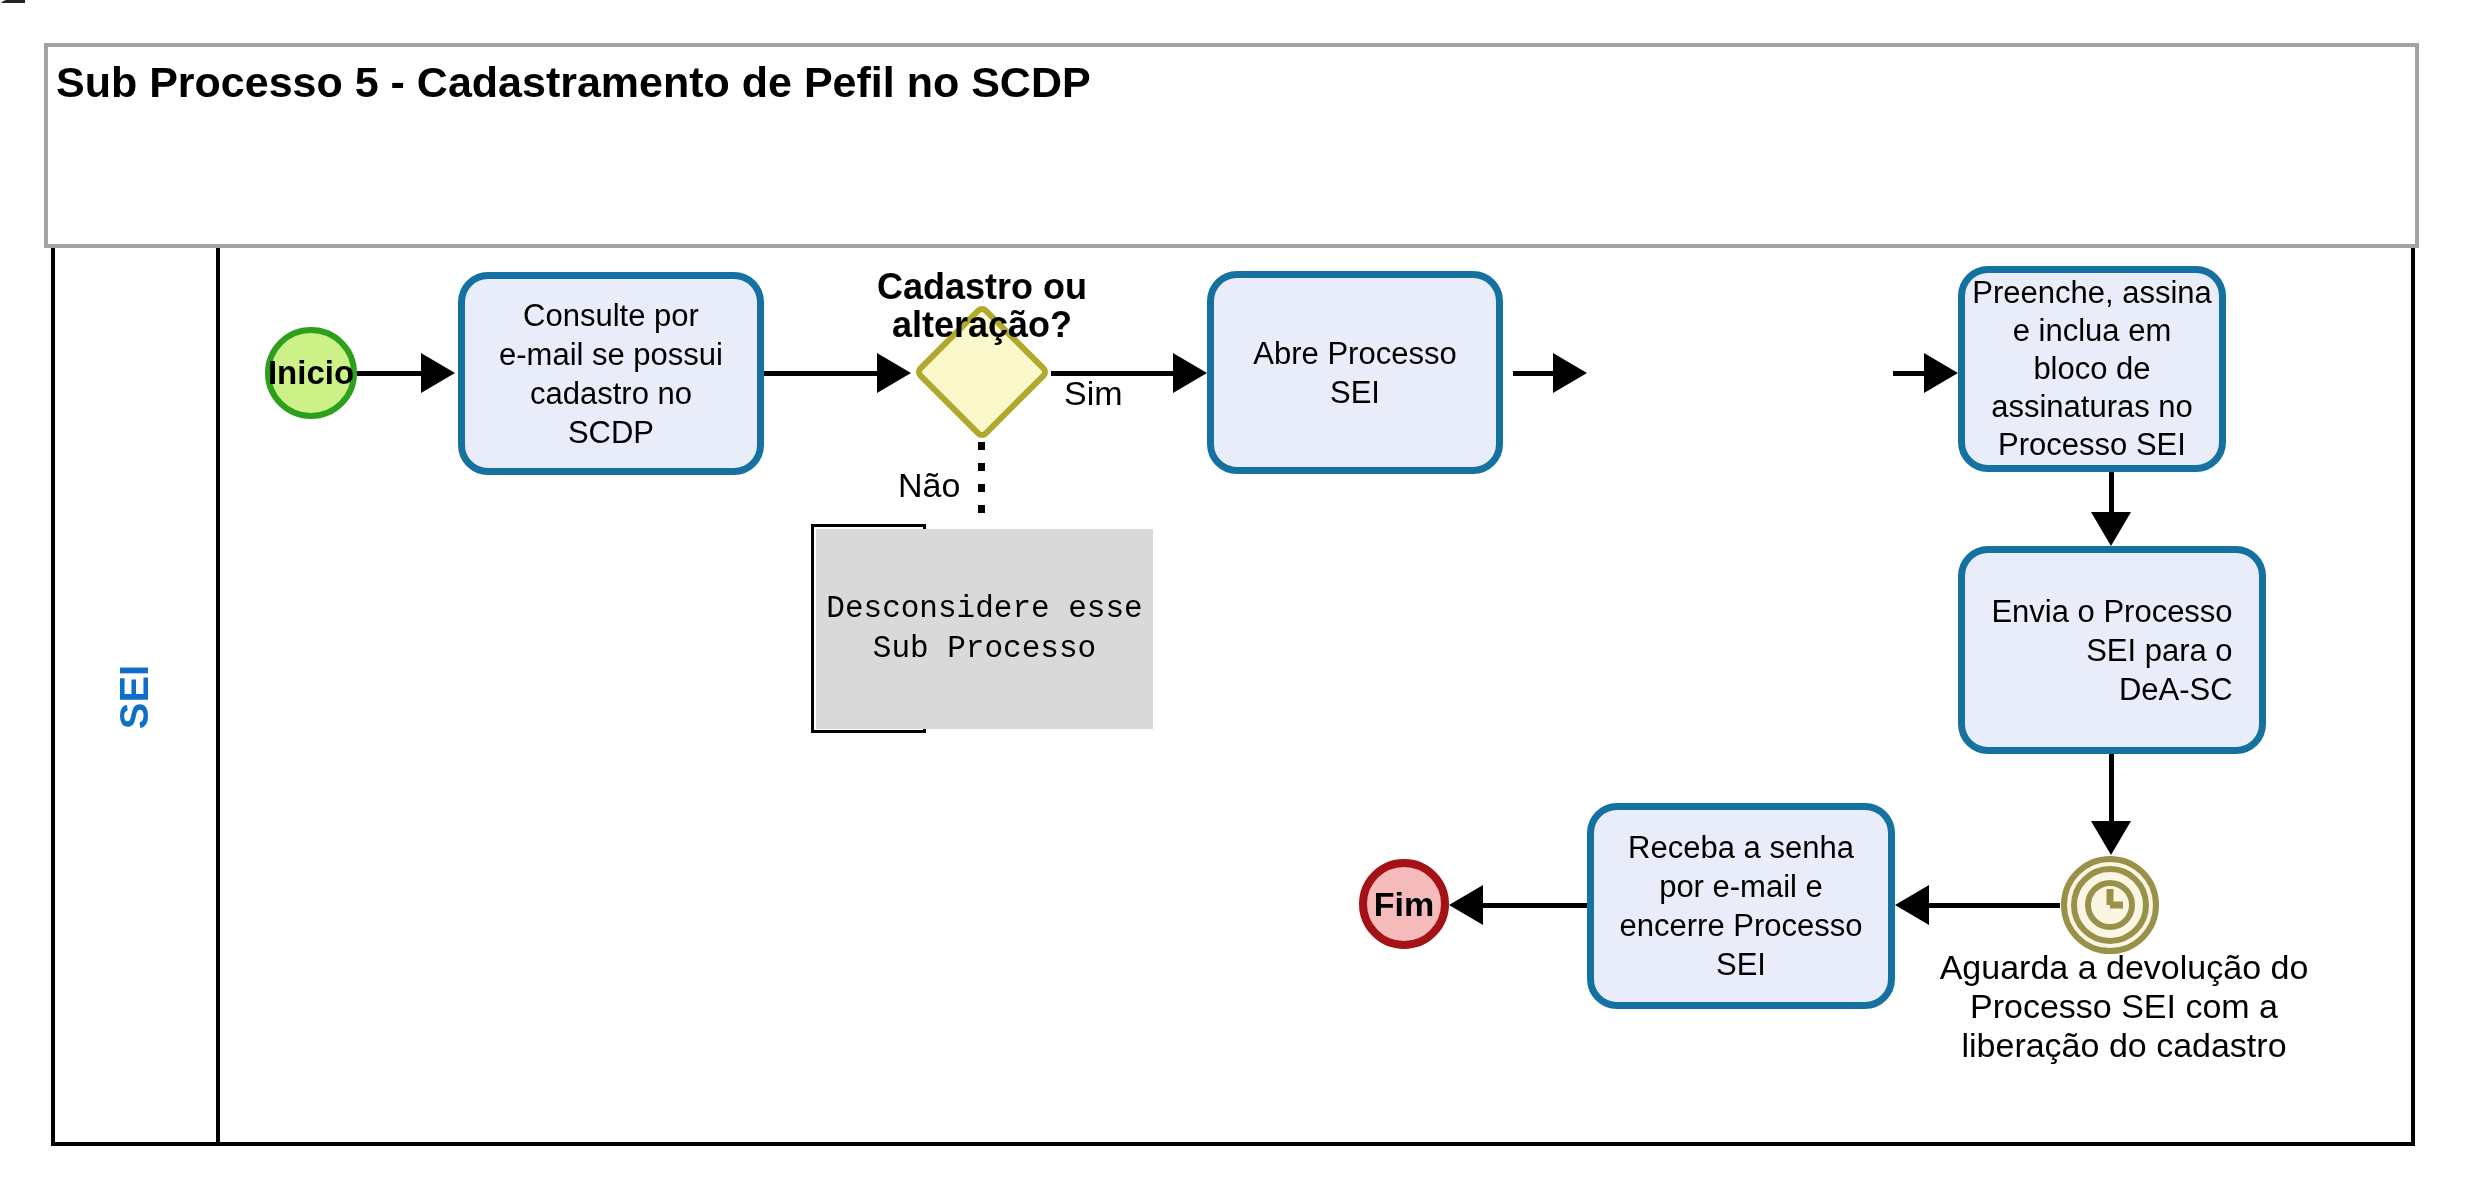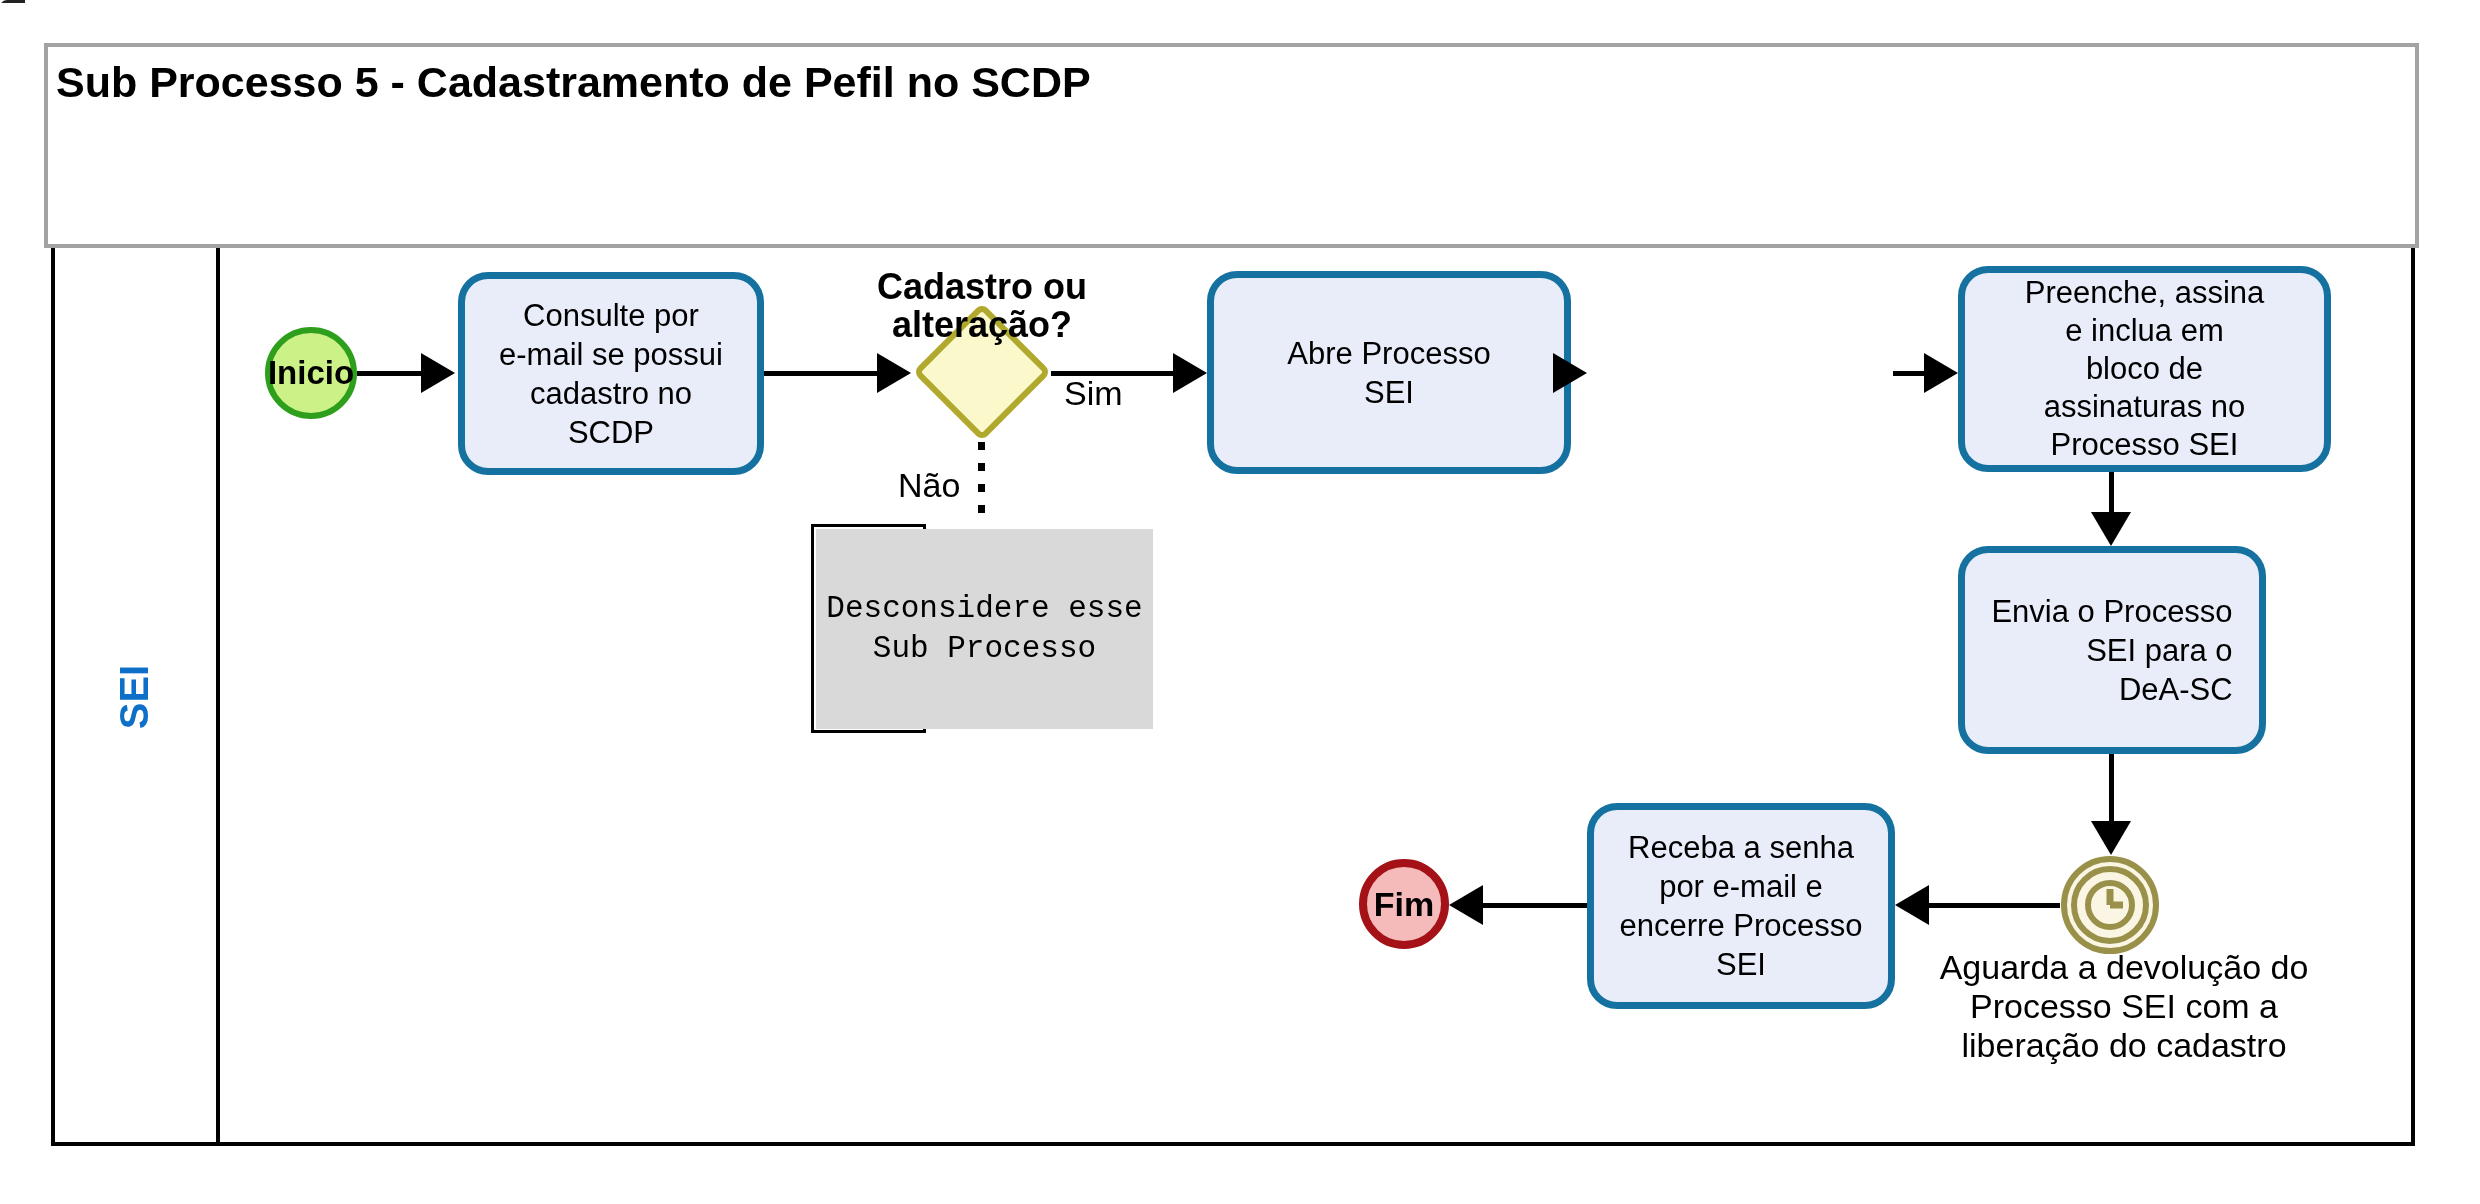--- a/index.html
+++ b/index.html
@@ -99,37 +99,37 @@
   </div>
 
   <div class="edge-label" style="left:898px;top:466px;">Não</div>
   <div class="dotline"></div>
   <div class="note-frame"></div>
   <div class="note">
     <span class="label">Desconsidere esse
 Sub Processo</span>
   </div>
 
-  <div class="task" style="left:1207px;top:271px;width:364px;height:203px;">
+  <div class="task" style="left:1207px;top:271px;width:296px;height:203px;">
     <span class="label">Abre Processo
 SEI</span>
   </div>
 
   <div>
     <div class="hline" style="left:1513px;top:371px;width:42px;"></div>
     <div class="ah ah-right" style="left:1553px;top:353px;"></div>
   </div>
 
 
   <div>
     <div class="hline" style="left:1893px;top:371px;width:33px;"></div>
     <div class="ah ah-right" style="left:1924px;top:353px;"></div>
   </div>
 
-  <div class="task" style="left:1958px;top:266px;width:373px;height:206px;line-height:38px;">
+  <div class="task" style="left:1958px;top:266px;width:268px;height:206px;line-height:38px;">
     <span class="label">Preenche, assina
 e inclua em
 bloco de
 assinaturas no
 Processo SEI</span>
   </div>
 
   <div>
     <div class="vline" style="left:2109px;top:472px;height:42px;"></div>
     <div class="ah ah-down" style="left:2091px;top:512px;"></div>

